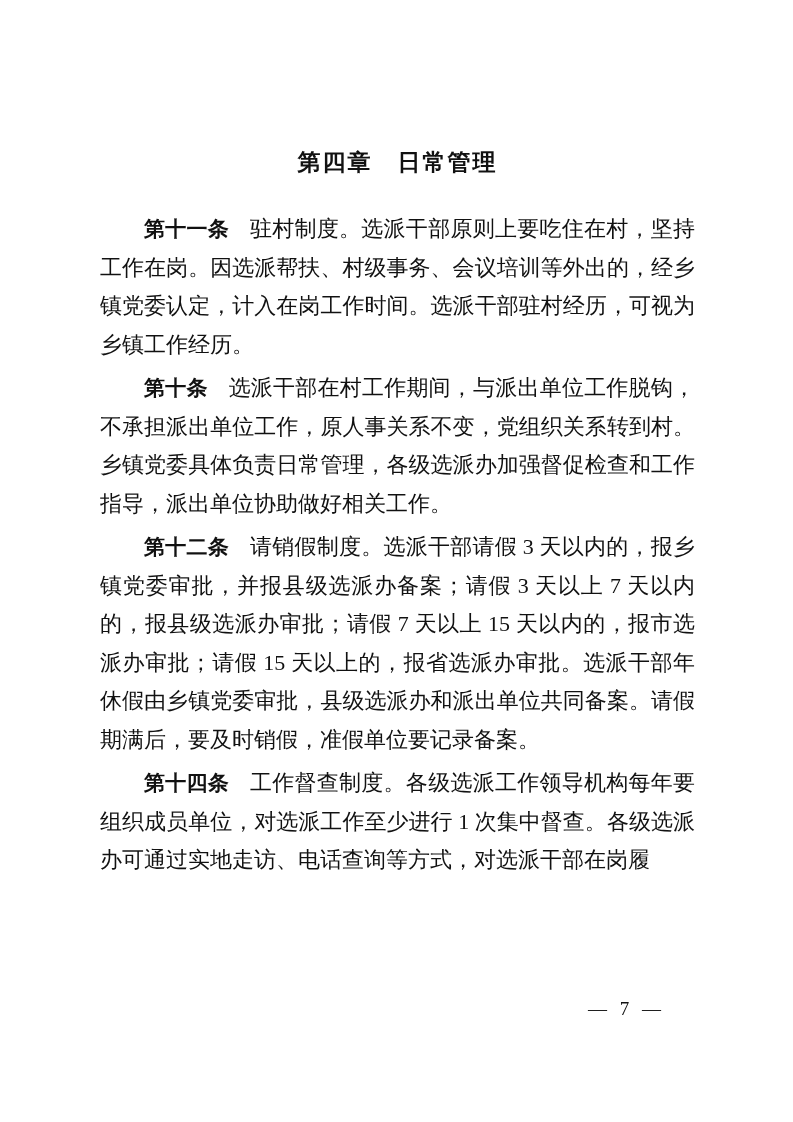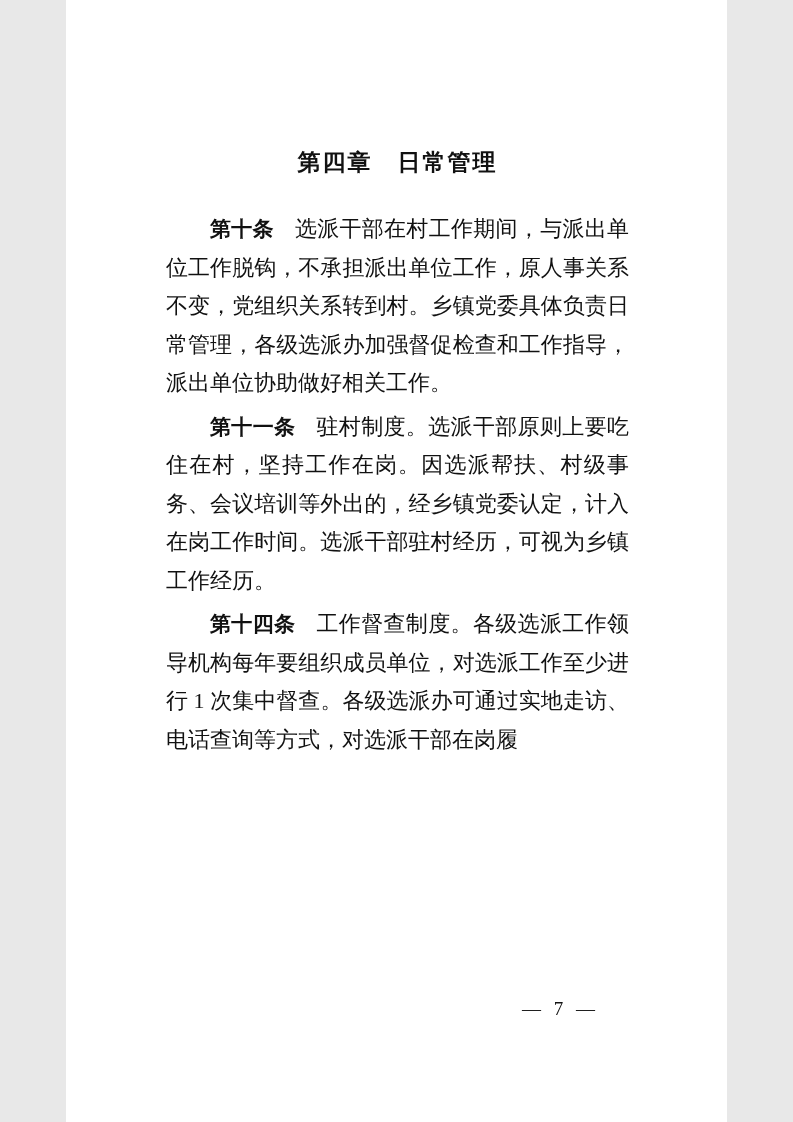--- a/index.html
+++ b/index.html
@@ -3,21 +3,21 @@
 <meta charset="utf-8">
 <style>
   html, body {
     margin: 0;
     padding: 0;
     background: #e8e8e8;
     font-family: "Liberation Serif", "DejaVu Serif", serif;
   }
   .page {
     position: relative;
-    width: 661px;
+    width: 793px;
     height: 1122px;
     margin: 0 auto;
     background: #ffffff;
     box-sizing: border-box;
     padding: 148px 98px 0 100px;
     color: #111111;
     overflow: hidden;
   }
   .chapter-title {
     margin: 0 0 32px 0;
@@ -57,24 +57,25 @@
 </style>
 </head>
 <body>
 
 <div class="page">
 
   <h1 class="chapter-title">第四章　日常管理</h1>
 
   <div class="doc-body">
 
+    <p class="para"><span class="article-label">第十一条</span><span class="article-text">驻村制度。选派干部原则上要吃住在村，坚持工作在岗。因选派帮扶、村级事务、会议培训等外出的，经乡镇党委认定，计入在岗工作时间。选派干部驻村经历，可视为乡镇工作经历。</span></p>
+
     <p class="para"><span class="article-label">第十条</span><span class="article-text">选派干部在村工作期间，与派出单位工作脱钩，不承担派出单位工作，原人事关系不变，党组织关系转到村。乡镇党委具体负责日常管理，各级选派办加强督促检查和工作指导，派出单位协助做好相关工作。</span></p>
 
-    <p class="para"><span class="article-label">第十一条</span><span class="article-text">驻村制度。选派干部原则上要吃住在村，坚持工作在岗。因选派帮扶、村级事务、会议培训等外出的，经乡镇党委认定，计入在岗工作时间。选派干部驻村经历，可视为乡镇工作经历。</span></p>
-
+    <p class="para"><span class="article-label">第十二条</span><span class="article-text">请销假制度。选派干部请假 3 天以内的，报乡镇党委审批，并报县级选派办备案；请假 3 天以上 7 天以内的，报县级选派办审批；请假 7 天以上 15 天以内的，报市选派办审批；请假 15 天以上的，报省选派办审批。选派干部年休假由乡镇党委审批，县级选派办和派出单位共同备案。请假期满后，要及时销假，准假单位要记录备案。</span></p>
 
 
     <p class="para"><span class="article-label">第十四条</span><span class="article-text">工作督查制度。各级选派工作领导机构每年要组织成员单位，对选派工作至少进行 1 次集中督查。各级选派办可通过实地走访、电话查询等方式，对选派干部在岗履</span></p>
 
   </div>
 
   <div class="page-number">— 7 —</div>
 
 </div>
 

